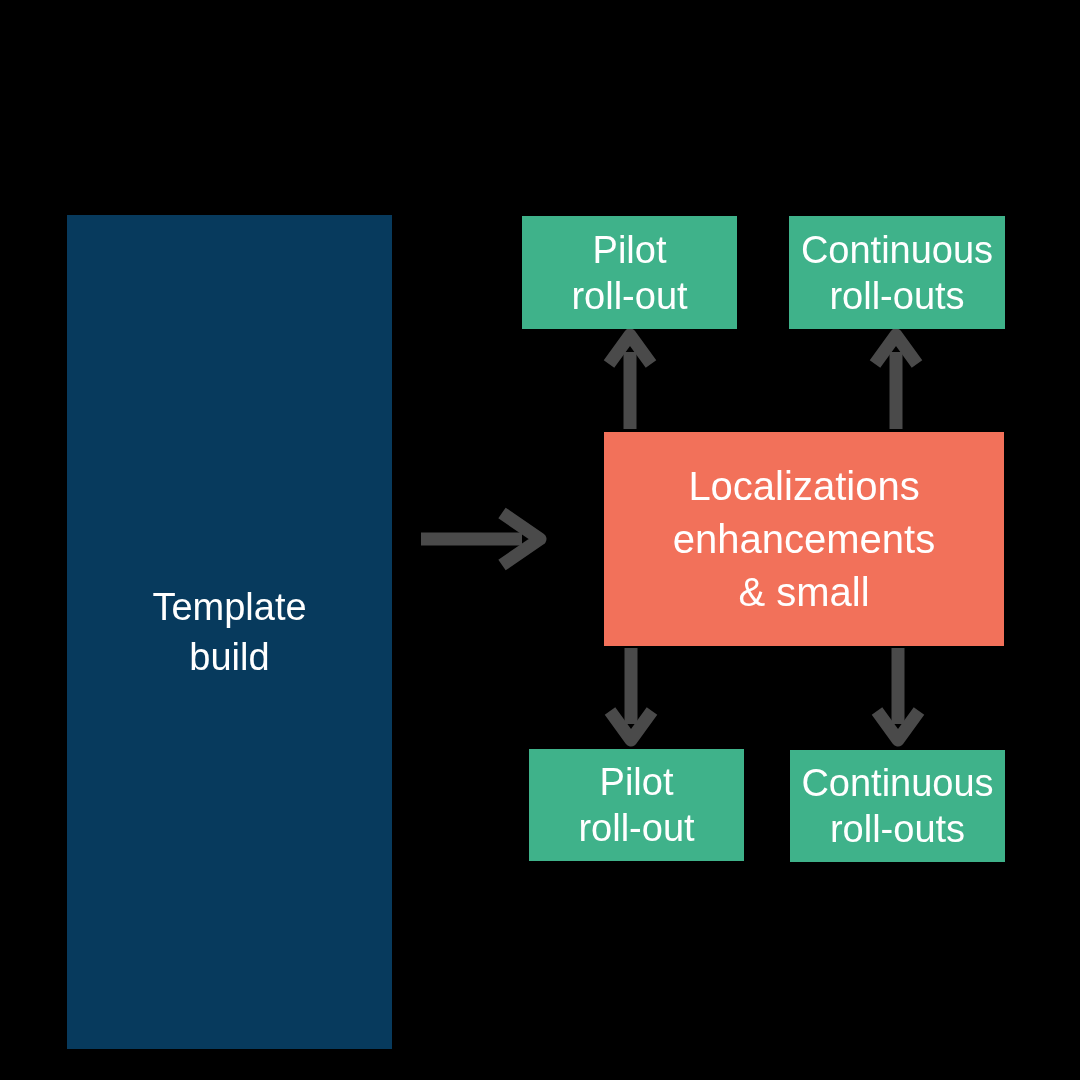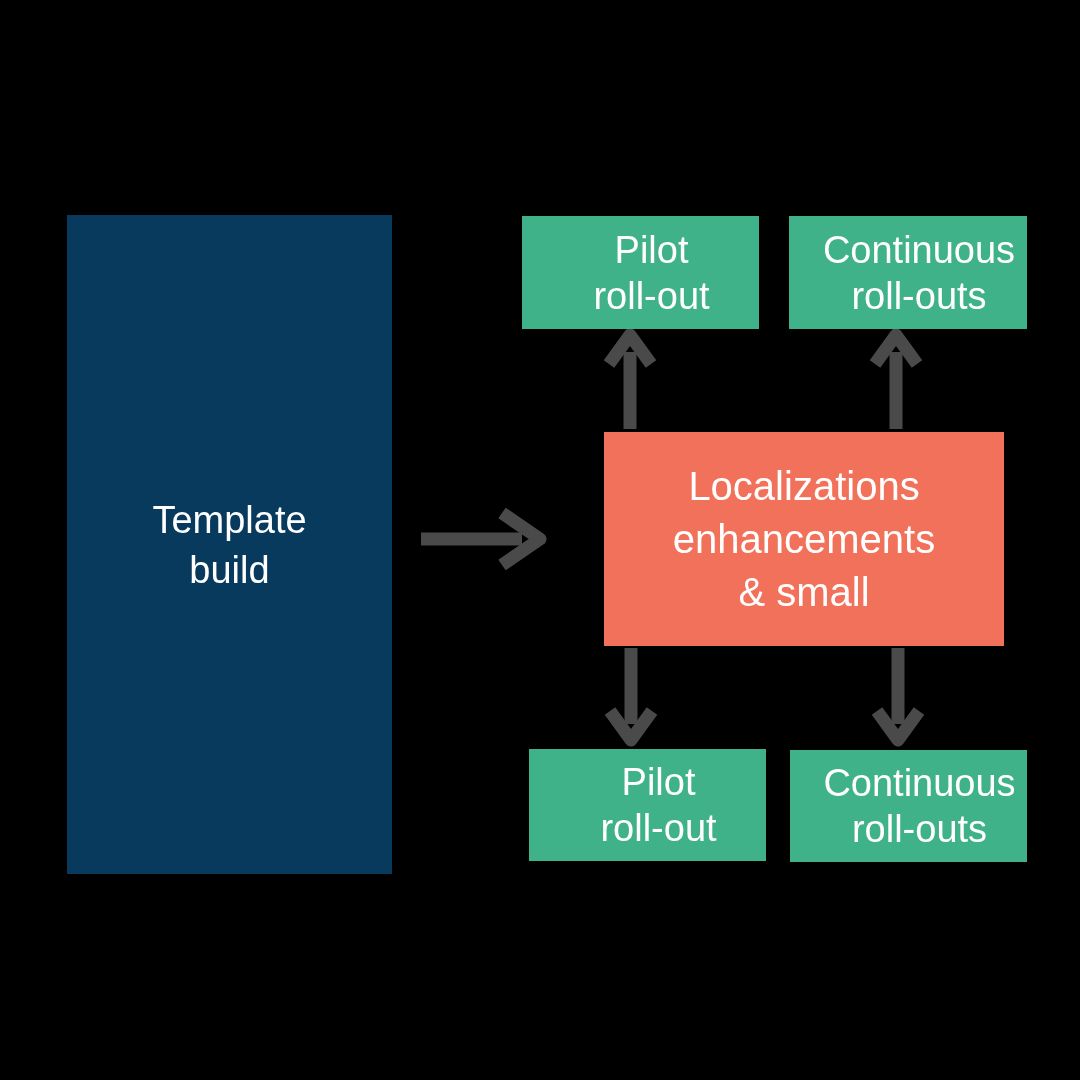--- a/index.html
+++ b/index.html
@@ -20,33 +20,33 @@
     display: flex;
     flex-direction: column;
     align-items: center;
     justify-content: center;
     text-align: center;
     color: #ffffff;
   }
   .node span { display: block; }
   .node-navy {
     left: 67px; top: 215px;
-    width: 325px; height: 659px;
+    width: 325px; height: 834px;
     background: #073a5d;
     font-size: 38px; line-height: 50px;
   }
   .node-orange {
     left: 604px; top: 432px;
     width: 400px; height: 214px;
     background: #f2715a;
     font-size: 40px; line-height: 53px; align-items: center;
   }
   .node-green {
     background: #3fb28a;
-    font-size: 38px; line-height: 46px; padding-left: 22px;
+    font-size: 38px; line-height: 46px;
   }
   .node-pilot-top        { left: 522px; top: 216px; width: 215px; height: 113px; }
   .node-continuous-top   { left: 789px; top: 216px; width: 216px; height: 113px; }
   .node-pilot-bottom     { left: 529px; top: 749px; width: 215px; height: 112px; }
   .node-continuous-bottom{ left: 790px; top: 750px; width: 215px; height: 112px; }
   .connector-layer {
     position: absolute;
     left: 0; top: 0;
     width: 1080px; height: 1080px;
     pointer-events: none;

